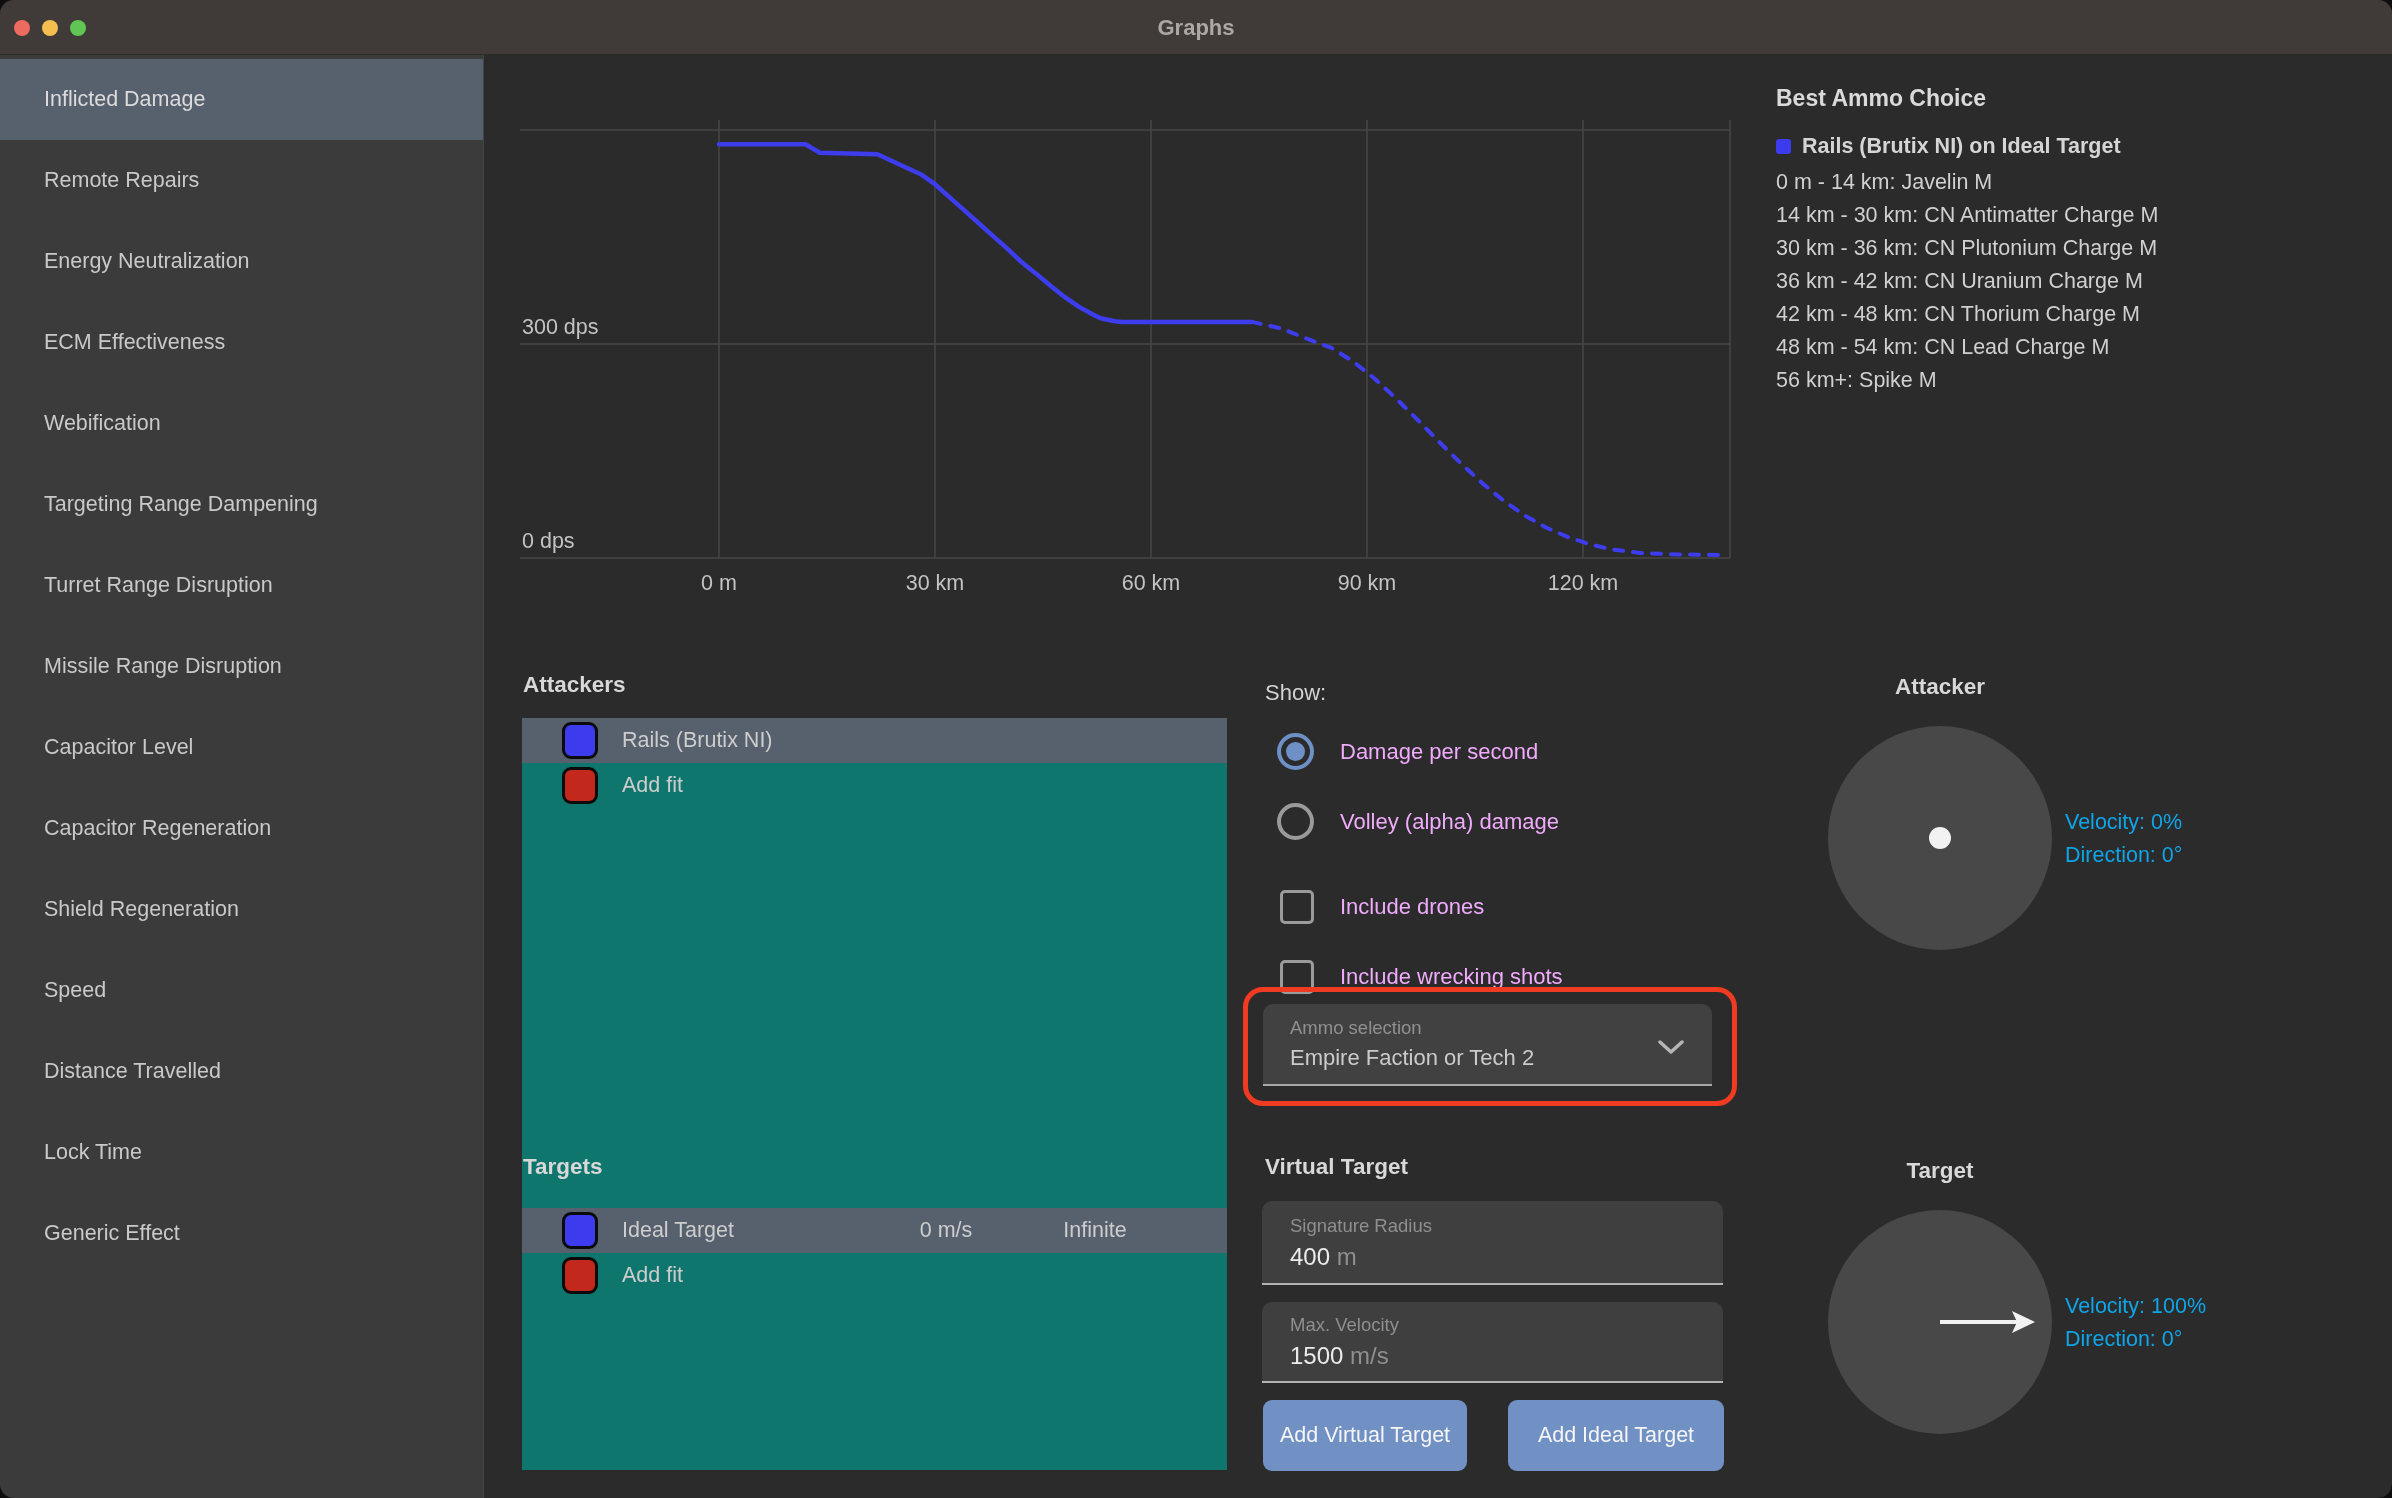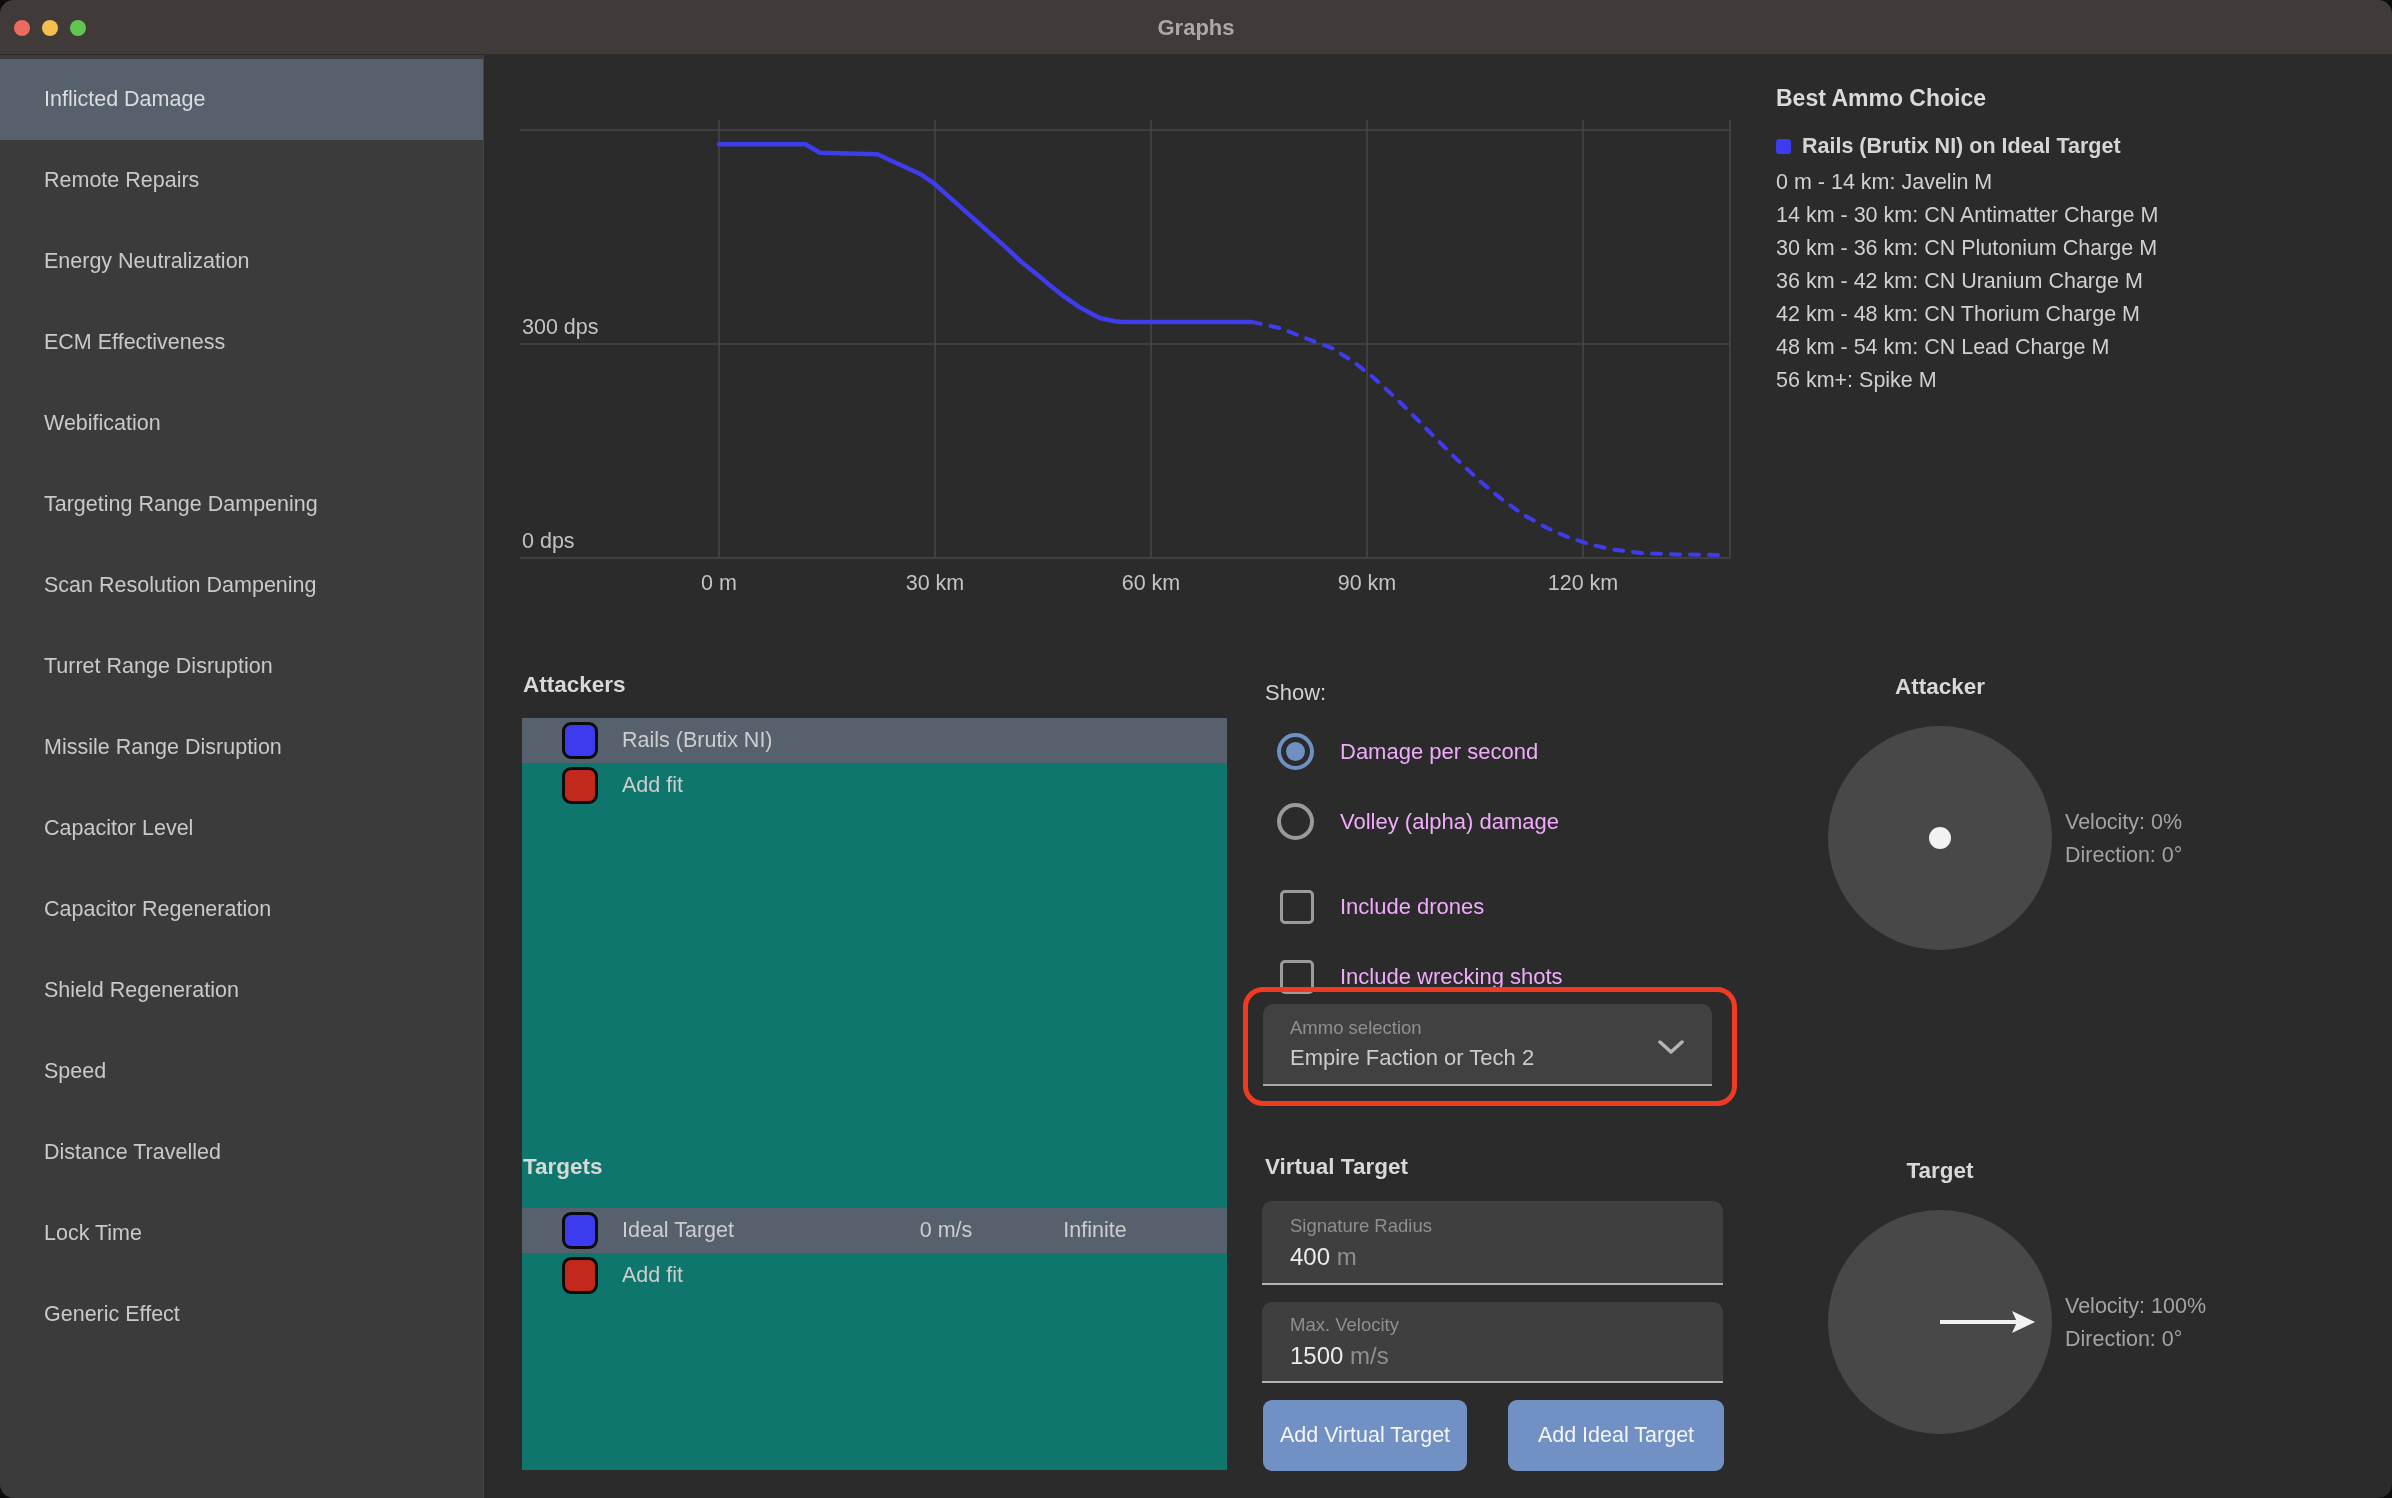--- a/index.html
+++ b/index.html
@@ -61,21 +61,21 @@
   .dropdown { position:absolute; left:1263px; top:1004px; width:449px; height:82px;
     background:#414141; border-radius:10px 10px 0 0; border-bottom:2px solid #a8a8a8;
     padding-left:27px; cursor:default; }
   .dd-label { position:absolute; left:27px; top:13px; font-size:18.5px; color:#909090; }
   .dd-value { position:absolute; left:27px; top:41px; font-size:22px; color:#cbcbcb; white-space:nowrap; }
   .dd-chevron { position:absolute; right:28px; top:36px; }
   
   .vel-circle { position:absolute; width:224px; height:224px; border-radius:50%; background:#484848; }
   .vel-dot { position:absolute; left:101px; top:101px; width:22px; height:22px;
     border-radius:50%; background:#f2f2f2; }
-  .vel-info { position:absolute; font-size:21.5px; color:#a3a3a3; line-height:33px; white-space:nowrap; }
+  .vel-info { position:absolute; font-size:21.5px; color:#0ea5e9; line-height:33px; white-space:nowrap; }
   .widget-title { position:absolute; width:224px; text-align:center;
     font-size:22.5px; font-weight:bold; color:#d8d8d8; }
   
   .vt-field { position:absolute; left:1262px; width:461px; background:#3f3f3f;
     border-radius:10px 10px 0 0; border-bottom:2px solid #b3b3b3; padding-left:28px;text-align:center; }
   .vt-label { position:absolute; left:28px; font-size:18.5px; color:#8f8f8f; }
   .vt-value { position:absolute; left:28px; font-size:24px; color:#ebebeb; white-space:nowrap; }
   .vt-unit { color:#8f8f8f; }
   .vt-btn { position:absolute; top:1400px; height:71px; background:#7191c4; border:none;
     border-radius:9px; font-family:"Liberation Sans", sans-serif; font-size:21.5px;
@@ -96,21 +96,20 @@
   </div>
 
   <div class="sidebar">
     <div>
         <div class="sb-item sel">Inflicted Damage</div>
         <div class="sb-item">Remote Repairs</div>
         <div class="sb-item">Energy Neutralization</div>
         <div class="sb-item">ECM Effectiveness</div>
         <div class="sb-item">Webification</div>
         <div class="sb-item">Targeting Range Dampening</div>
-        <div class="sb-item">Scan Resolution Dampening</div>
         <div class="sb-item">Turret Range Disruption</div>
         <div class="sb-item">Missile Range Disruption</div>
         <div class="sb-item">Capacitor Level</div>
         <div class="sb-item">Capacitor Regeneration</div>
         <div class="sb-item">Shield Regeneration</div>
         <div class="sb-item">Speed</div>
         <div class="sb-item">Distance Travelled</div>
         <div class="sb-item">Lock Time</div>
         <div class="sb-item">Generic Effect</div>
       </div>

